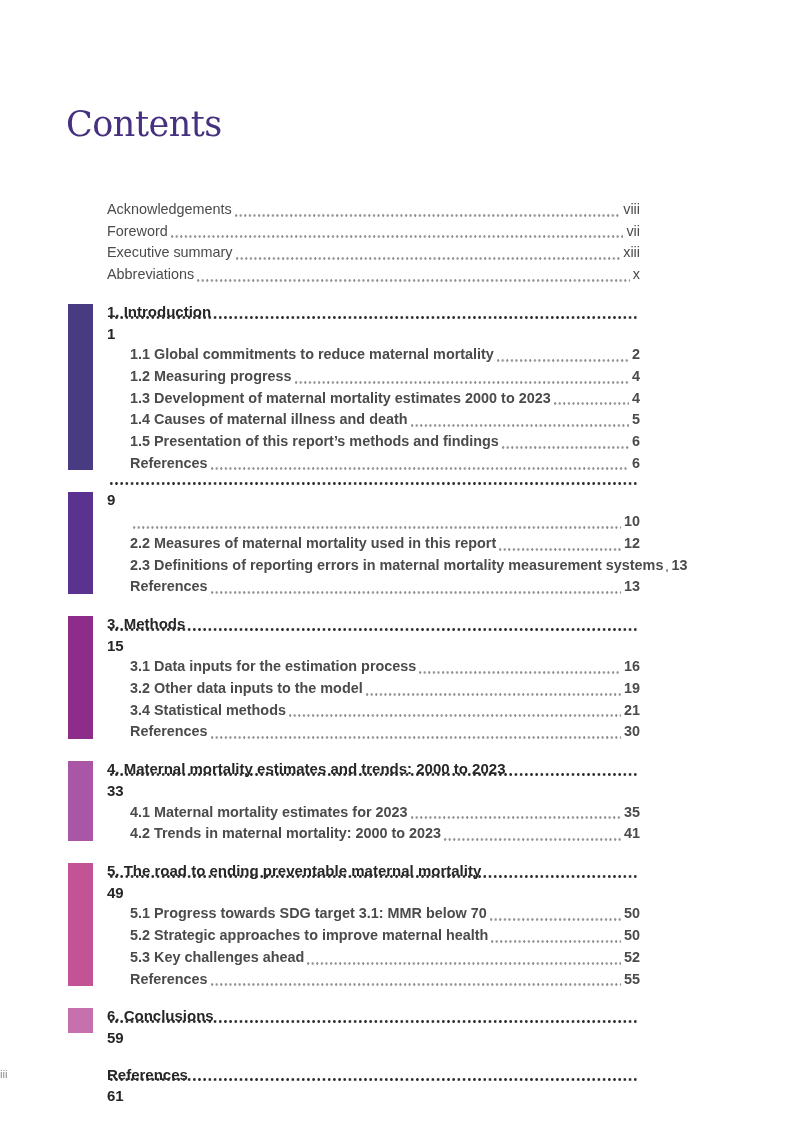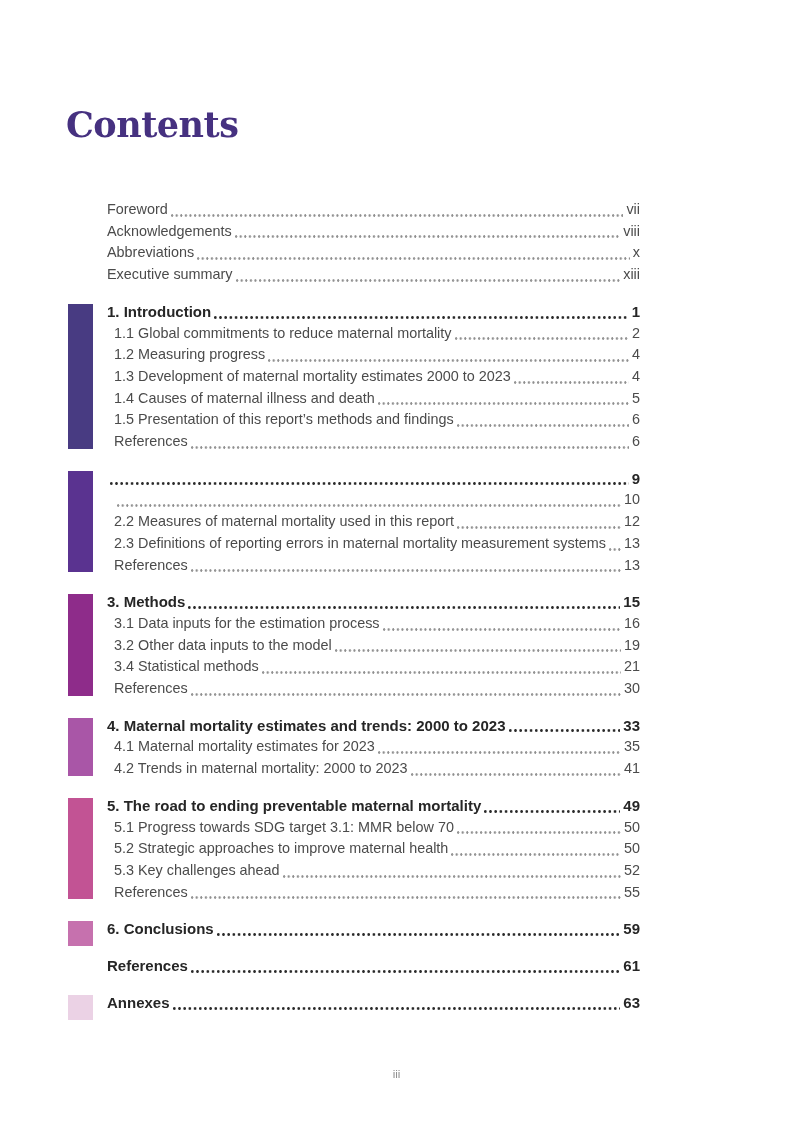--- a/index.html
+++ b/index.html
@@ -7,21 +7,21 @@
   body {
     width: 793px; height: 1121px;
     position: relative;
     font-family: "Liberation Sans", sans-serif;
     overflow: hidden;
   }
   .page-title {
     position: absolute;
     left: 66px; top: 104px;
     font-family: "DejaVu Serif", serif;
-    font-weight: bold;
+    font-weight: normal;
     font-size: 35px;
     letter-spacing: -0.5px;
   }
   .toc {
     position: absolute;
     left: 66px; top: 199px;
     width: 574px;
   }
   .block { position: relative; }
   .block + .block { margin-top: 15px; }
@@ -38,74 +38,75 @@
     line-height: 21.7px;
     font-size: 14.4px;
     color: #4b4b4b;
   }
   .row .lbl { white-space: nowrap; }
   .row .pg  { white-space: nowrap; }
   .row.head, .row.bold-row {
     font-weight: bold;
     font-size: 15px;
     color: #262626;
+    flex-direction: column;
   }
   .row.head   { margin-left: 41px; }
   .row.front  { margin-left: 41px; }
-  .row.sub    { margin-left: 48px; }
+  .row.sub    { margin-left: 64px; font-weight: bold; }
   .row.bold-row { margin-left: 41px; }
   .dots { flex: 1 1 auto; min-width: 8px; position: relative; align-self: stretch; }
   .dots::after {
     content: "";
     position: absolute;
     left: 3px; right: 3px; bottom: 4px;
     height: 3px;
     background-image: radial-gradient(circle at 1.1px 1.5px, #8f8f8f 1.02px, rgba(0,0,0,0) 1.35px);
     background-size: 4.6px 3px;
     background-repeat: repeat-x;
   }
   .row.head .dots::after, .row.bold-row .dots::after {
     background-image: radial-gradient(circle at 1.3px 1.5px, #2a2a2a 1.18px, rgba(0,0,0,0) 1.5px);
     background-size: 5.2px 3px;
   }
   .footer-pagenum {
     position: absolute;
     left: 0; right: 0; top: 1068px;
-    text-align: center;
+    text-align: left;
     font-size: 11.5px;
     color: #8f8f8f;
   }
 </style>
 </head>
 <body>
 
 <h1 class="page-title" style="color: rgb(70, 49, 128);">Contents</h1>
 
 <div class="toc">
 
   <div class="block front-matter">
     <div class="row front">
+      <span class="lbl">Acknowledgements</span>
+      <span class="dots"></span>
+      <span class="pg">viii</span>
+    </div>
+    <div class="row front">
       <span class="lbl">Foreword</span>
       <span class="dots"></span>
       <span class="pg">vii</span>
     </div>
     <div class="row front">
-      <span class="lbl">Acknowledgements</span>
-      <span class="dots"></span>
-      <span class="pg">viii</span>
+      <span class="lbl">Executive summary</span>
+      <span class="dots"></span>
+      <span class="pg">xiii</span>
     </div>
     <div class="row front">
       <span class="lbl">Abbreviations</span>
       <span class="dots"></span>
       <span class="pg">x</span>
-    </div>
-    <div class="row front">
-      <span class="lbl">Executive summary</span>
-      <span class="dots"></span>
-      <span class="pg">xiii</span>
     </div>
   </div>
 
   <div class="block">
     <div class="bar" style="background: rgb(72, 59, 130);"></div>
     <div class="row head">
       <span class="lbl">1. Introduction</span>
       <span class="dots"></span>
       <span class="pg">1</span>
     </div>

